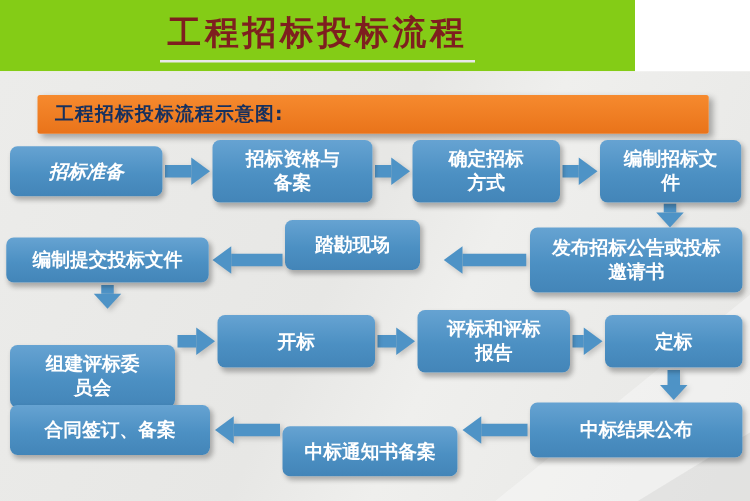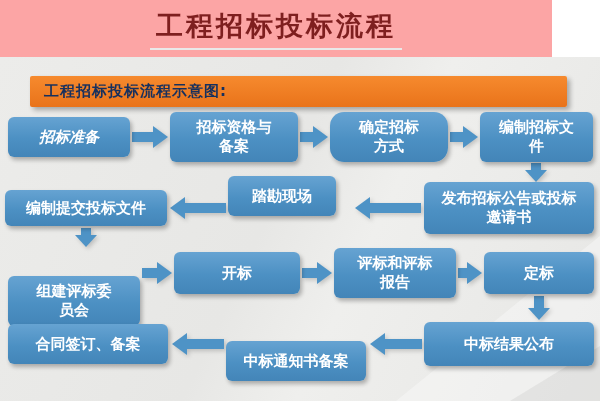--- a/index.html
+++ b/index.html
@@ -5,22 +5,22 @@
   * { margin:0; padding:0; box-sizing:border-box; }
   html,body { width:600px; height:401px; }
   body {
     font-family:"DejaVu Sans","Liberation Sans",sans-serif;
     background:#ffffff; overflow:hidden; position:relative;
   }
   .stage { position:absolute; left:0; top:0; width:600px; height:401px; }
 
   
   .header {
-    position:absolute; left:0; top:0; width:552px; height:57px;
-    background:#fca5a5;
+    position:absolute; left:0; top:0; width:508px; height:57px;
+    background:#84cc16;
     display:flex; align-items:center; justify-content:center;
   }
   .title {
     color:#7e1f1f; font-size:27px; font-weight:bold; letter-spacing:3px;
     padding:0 6px 4px 6px; border-bottom:2px solid #e9e9e9;
   }
 
   
   .canvas {
     position:absolute; left:0; top:57px; width:600px; height:344px;
@@ -100,21 +100,21 @@
     <div class="arr arr-r" style="left:132px; top:69px; width:36px;">
       <i class="shaft-h"></i>
         <i class="head-r"></i>
     </div>
     <div class="node" style="left:170px; top:55px; width:128px; height:50px;">招标资格与
 备案</div>
     <div class="arr arr-r" style="left:300px; top:69px; width:28px;">
       <i class="shaft-h"></i>
         <i class="head-r"></i>
     </div>
-    <div class="node" style="left:330px; top:55px; width:118px; height:50px;border-radius:14px;">确定招标
+    <div class="node" style="left:330px; top:55px; width:118px; height:50px;">确定招标
 方式</div>
     <div class="arr arr-r" style="left:450px; top:69px; width:28px;">
       <i class="shaft-h"></i>
         <i class="head-r"></i>
     </div>
     <div class="node" style="left:480px; top:55px; width:113px; height:50px;">编制招标文
 件</div>
 
     <div class="arr arr-d" style="left:525px; top:106px; height:19px;">
       <i class="shaft-v"></i>

